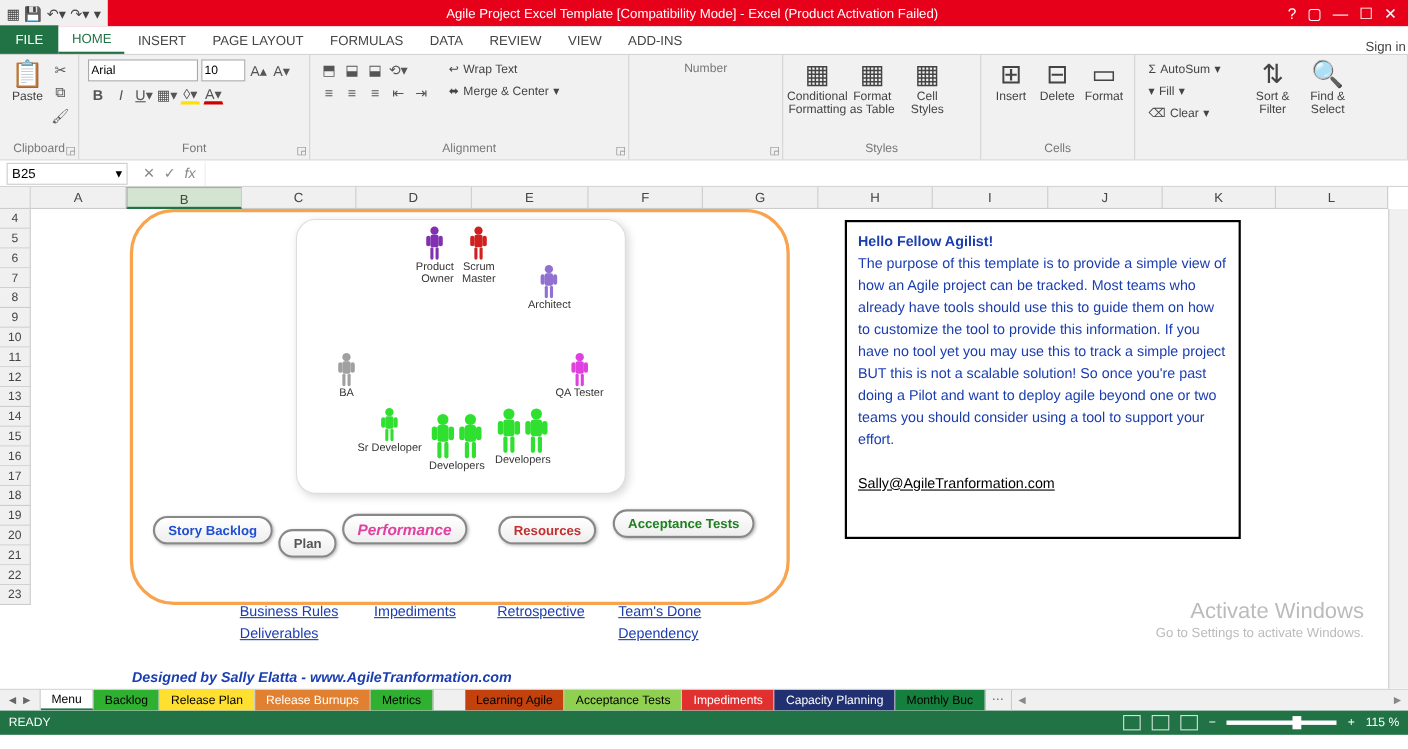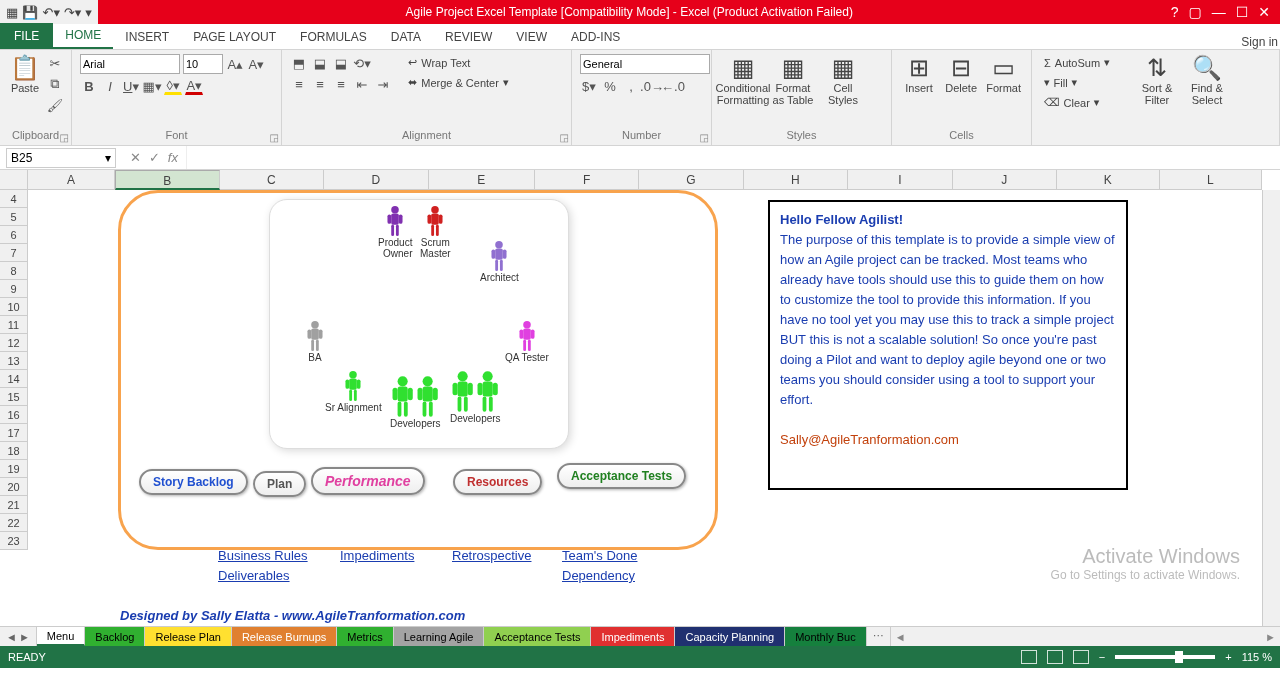--- a/index.html
+++ b/index.html
@@ -66,21 +66,21 @@
 
 .pill { position: absolute; border: 2px solid #888; border-radius: 16px; background: linear-gradient(#fff,#eee); padding: 4px 12px; font-weight: bold; font-size: 12px; box-shadow: 1px 1px 3px rgba(0,0,0,.3); }
 .pill.blue { color: #2050d0; }
 .pill.gray { color: #555; }
 .pill.pink { color: #e040a0; font-style: italic; font-size: 14px; }
 .pill.red { color: #c03030; }
 .pill.green { color: #208020; }
 
 .textbox { position: absolute; left: 740px; top: 10px; width: 360px; height: 290px; border: 2px solid #000; padding: 8px 10px; font-family: Arial; font-size: 13px; color: #1a3db0; line-height: 20px; }
 .textbox .hdr { font-weight: bold; }
-.textbox a { color: #c2410c; }
+.textbox a { color: #000000; text-decoration: underline; }
 
 .link { color: #1a3db0; text-decoration: underline; font-size: 13px; position: absolute; font-family: Arial; }
 .credit { color: #1a3db0; font-style: italic; font-size: 13px; position: absolute; left: 92px; top: 418px; font-weight:bold; }
 
 
 .sheet-area { height: 20px; display: flex; align-items: stretch; background: #f0f0f0; border-top: 1px solid #ccc; font-size: 11px; }
 .sheet-nav { display: flex; align-items: center; gap: 2px; padding: 0 6px; border-right: 1px solid #ccc; color: #666; }
 .sheet-tabs { display: flex; align-items: stretch; overflow: hidden; }
 .stab { padding: 2px 10px; border-right: 1px solid #ccc; display: flex; align-items: center; white-space: nowrap; }
 .stab.active { background: #fff; border-bottom: 2px solid #217346; }
@@ -201,30 +201,20 @@
             <span>Merge &amp; Center</span>
             <span>▾</span>
           </div>
       </div>
     </div>
     <div class="group-label">Alignment</div>
     <span class="dlauncher">◲</span>
   </div>
 
   <div class="group" style="width:140px">
-    <div class="group-body col">
-      <input class="sel num" value="General" style="">
-      <div class="row">
-        <span class="ic-sm">$▾</span>
-        <span class="ic-sm">%</span>
-        <span class="ic-sm">,</span>
-        <span class="ic-sm">.0→</span>
-        <span class="ic-sm">←.0</span>
-      </div>
-    </div>
     <div class="group-label">Number</div>
     <span class="dlauncher">◲</span>
   </div>
 
   <div class="group" style="width:180px">
     <div class="group-body">
       <div class="btn-big">
           <div class="ic">▦</div>
           <div class="lbl">Conditional Formatting</div>
         </div>
@@ -393,21 +383,21 @@
             </div>
             <div class="role" style="left: 55px; top: 170px;">
               <div class="person"><svg viewBox="0 0 20 34">
                   <circle cx="10" cy="5" r="4" fill="#30e030"></circle>
                   <rect x="6" y="9" width="8" height="12" rx="2" fill="#30e030"></rect>
                   <rect x="2" y="10" width="4" height="10" rx="2" fill="#30e030"></rect>
                   <rect x="14" y="10" width="4" height="10" rx="2" fill="#30e030"></rect>
                   <rect x="6" y="21" width="3" height="12" rx="1.5" fill="#30e030"></rect>
                   <rect x="11" y="21" width="3" height="12" rx="1.5" fill="#30e030"></rect>
                 </svg></div>
-              <div style="white-space:pre-line">Sr Alignment</div>
+              <div style="white-space:pre-line">Sr Developer</div>
             </div>
             <div class="role" style="left: 120px; top: 175px;">
               <div style="display:flex">
                 <svg viewBox="0 0 20 34">
                   <circle cx="10" cy="5" r="4" fill="#30e030"></circle>
                   <rect x="6" y="9" width="8" height="12" rx="2" fill="#30e030"></rect>
                   <rect x="2" y="10" width="4" height="10" rx="2" fill="#30e030"></rect>
                   <rect x="14" y="10" width="4" height="10" rx="2" fill="#30e030"></rect>
                   <rect x="6" y="21" width="3" height="12" rx="1.5" fill="#30e030"></rect>
                   <rect x="11" y="21" width="3" height="12" rx="1.5" fill="#30e030"></rect>
@@ -450,21 +440,21 @@
                   <rect x="6" y="9" width="8" height="12" rx="2" fill="#e040e0"></rect>
                   <rect x="2" y="10" width="4" height="10" rx="2" fill="#e040e0"></rect>
                   <rect x="14" y="10" width="4" height="10" rx="2" fill="#e040e0"></rect>
                   <rect x="6" y="21" width="3" height="12" rx="1.5" fill="#e040e0"></rect>
                   <rect x="11" y="21" width="3" height="12" rx="1.5" fill="#e040e0"></rect>
                 </svg></div>
               <div style="white-space:pre-line">QA Tester</div>
             </div>
           </div>
         <div class="pill blue" style="left:18px; top:276px">Story Backlog</div>
-        <div class="pill gray" style="left:132px; top:278px">Plan</div>
+        <div class="pill gray" style="left:132px; top:288px">Plan</div>
         <div class="pill pink" style="left:190px; top:274px">Performance</div>
         <div class="pill red" style="left:332px; top:276px">Resources</div>
         <div class="pill green" style="left:436px; top:270px">Acceptance Tests</div>
       </div>
 
       <a class="link" style="left:190px; top:358px">Business Rules</a>
       <a class="link" style="left:312px; top:358px">Impediments</a>
       <a class="link" style="left:424px; top:358px">Retrospective</a>
       <a class="link" style="left:534px; top:358px">Team's Done</a>
       <a class="link" style="left:190px; top:378px">Deliverables</a>
@@ -490,21 +480,21 @@
   <div class="sheet-nav">
     <span>◄</span>
     <span>►</span>
   </div>
   <div class="sheet-tabs" id="stabs">
       <div class="stab active" style="background: rgb(255, 255, 255); color: rgb(0, 0, 0);">Menu</div>
       <div class="stab" style="background: rgb(48, 176, 48); color: rgb(0, 0, 0);">Backlog</div>
       <div class="stab" style="background: rgb(255, 224, 48); color: rgb(0, 0, 0);">Release Plan</div>
       <div class="stab" style="background: rgb(224, 128, 48); color: rgb(255, 255, 255);">Release Burnups</div>
       <div class="stab" style="background: rgb(48, 176, 48); color: rgb(0, 0, 0);">Metrics</div>
-      <div class="stab" style="background: #a3a3a3; color: rgb(0, 0, 0);">Learning Agile</div>
+      <div class="stab" style="background: #c2410c; color: rgb(0, 0, 0); margin-left: 29px;">Learning Agile</div>
       <div class="stab" style="background: rgb(144, 208, 80); color: rgb(0, 0, 0);">Acceptance Tests</div>
       <div class="stab" style="background: rgb(224, 48, 48); color: rgb(255, 255, 255);">Impediments</div>
       <div class="stab" style="background: rgb(32, 48, 112); color: rgb(255, 255, 255);">Capacity Planning</div>
       <div class="stab" style="background: #15803d; color: rgb(0, 0, 0);">Monthly Buc</div>
     </div>
   <span style="padding:2px 6px; color:#666">⋯</span>
   <div class="hscroll">
       <span>◄</span>
       <span>►</span>
     </div>

